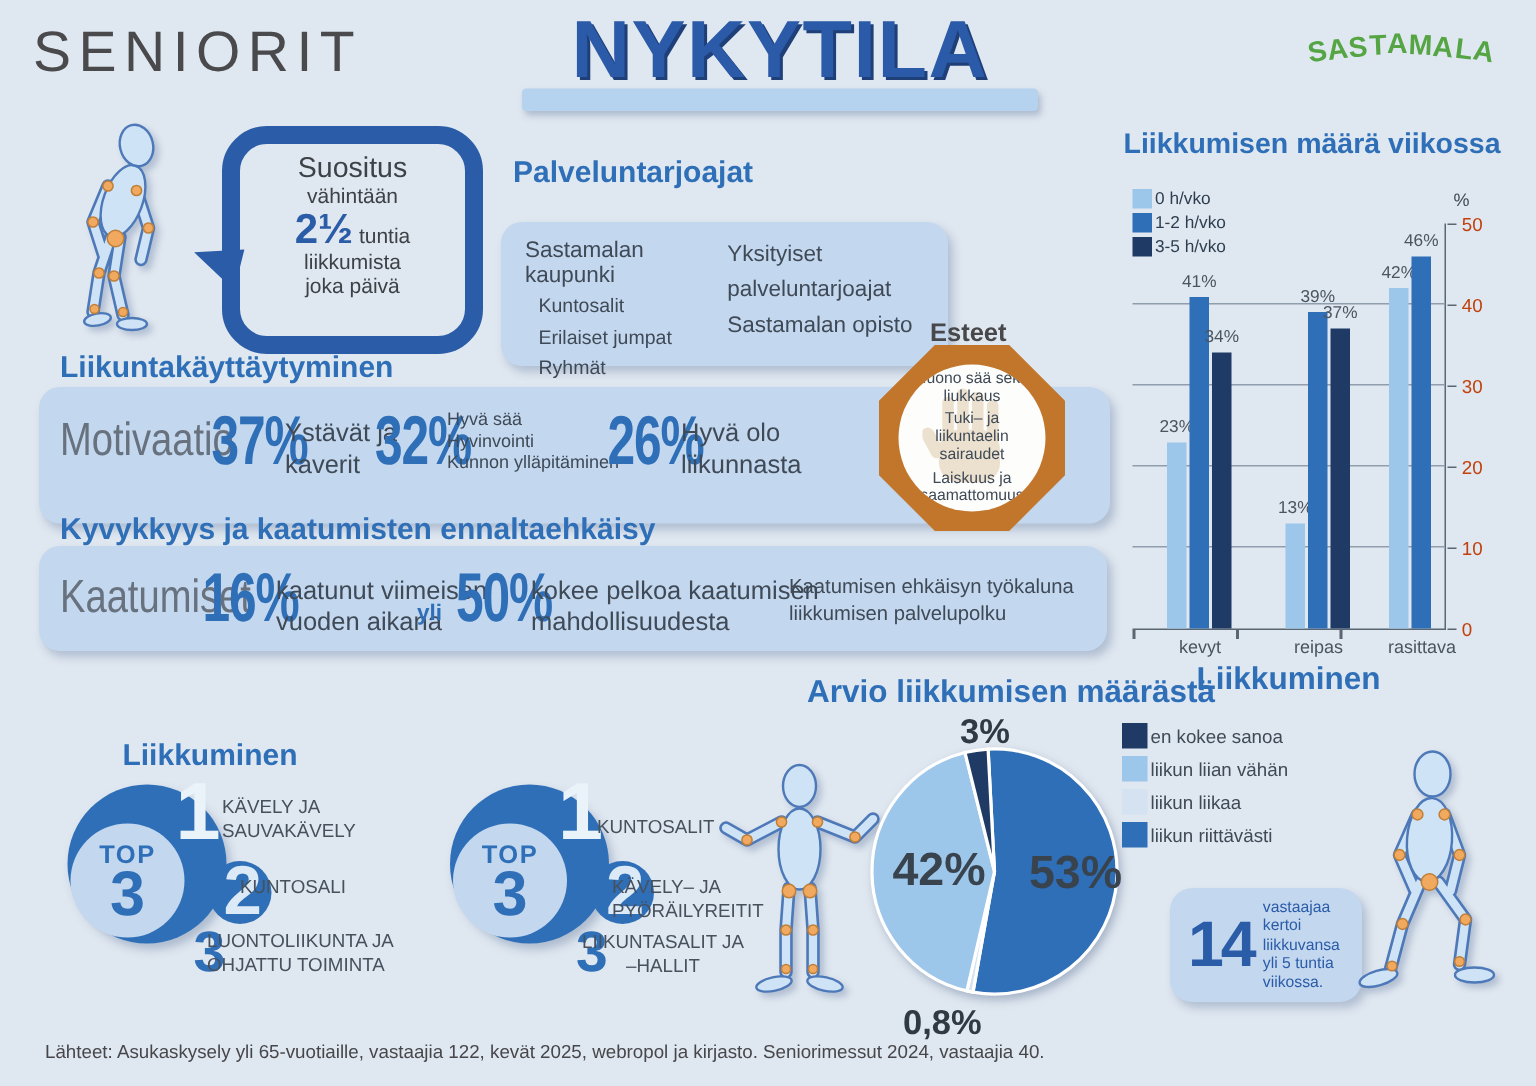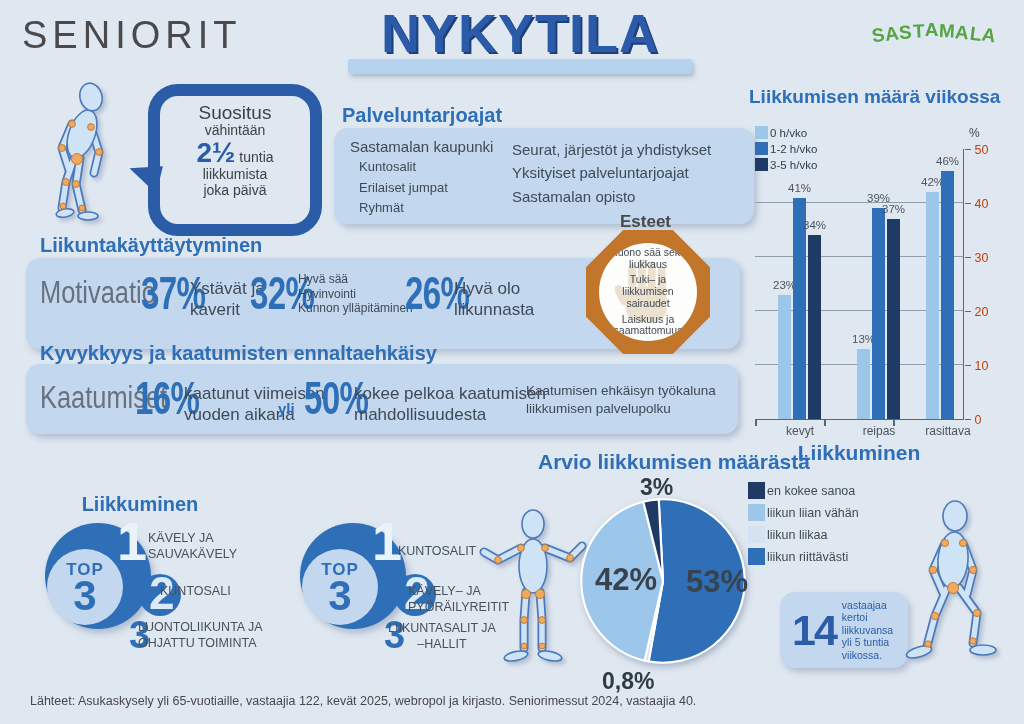--- a/index.html
+++ b/index.html
@@ -17,21 +17,21 @@
          box-shadow:2px 3px 4px rgba(125,145,175,.5);z-index:1;}
   .logo{left:872px;top:22px;width:150px;font-size:19px;font-weight:bold;color:#55a544;letter-spacing:.5px;}
   
   .bubble{left:148px;top:84px;width:150px;height:128px;border:12px solid #2b5ca8;border-radius:30px;}
   .bubble-tail{left:-32px;top:66px;width:0;height:0;border-top:10px solid transparent;
                border-bottom:18px solid transparent;border-right:32px solid #2b5ca8;transform:rotate(14deg);}
   .bubble-text{left:0;top:6px;width:100%;text-align:center;color:#3d4247;line-height:1.12;}
   .bt-l1{font-size:19px;} .bt-sm{font-size:14px;}
   .bt-big{font-size:28px;font-weight:bold;color:#2b5ca8;line-height:1;}
   
-  .prov-panel{left:334px;top:128px;width:420px;height:96px;padding:10px 0 0 16px;box-sizing:border-box;display:flex;}
+  .prov-panel{left:334px;top:148px;width:298px;height:96px;padding:10px 0 0 16px;box-sizing:border-box;display:flex;}
   .prov-col1{width:162px;font-size:15px;}
   .prov-sub{font-size:13px;margin:3px 0 0 9px;line-height:1.35;}
   .prov-col2{font-size:15px;line-height:1.55;}
   
   .sec-h{font-size:20px;}
   
   .stat-name{font-size:31px;color:#68727e;font-weight:300;transform:scaleX(.82);transform-origin:left center;white-space:nowrap;}
   .stat-val{font-size:46px;font-weight:bold;color:#2e6fb7;transform:scaleX(.72);transform-origin:left center;letter-spacing:-1px;white-space:nowrap;}
   .stat-lab{font-size:17px;line-height:1.22;color:#3f4a56;}
   .stat-note{font-size:13.5px;line-height:1.3;color:#3f4a56;}
@@ -135,21 +135,20 @@
 
   <div class="abs sec-h h-blue" style="left:342px;top:104px">Palveluntarjoajat</div>
   <div class="panel prov-panel">
     <div class="prov-col1">
       <div>Sastamalan kaupunki</div>
       <div class="prov-sub">Kuntosalit</div>
       <div class="prov-sub">Erilaiset jumpat</div>
       <div class="prov-sub">Ryhmät</div>
     </div>
     <div class="prov-col2">
-      <div>Seurat, järjestöt ja yhdistykset</div>
       <div>Yksityiset palveluntarjoajat</div>
       <div>Sastamalan opisto</div>
     </div>
   </div>
 
   <div class="abs bar-chart">
     <div class="abs bc-title h-blue">Liikkumisen määrä viikossa</div>
     <div class="abs bar-legend">
         <div class="leg-row">
           <span class="leg-sq" style="background: rgb(156, 198, 234);"></span>
@@ -252,21 +251,21 @@
         <g fill="#dcc3a1">
           <rect x="12" y="10" width="7" height="28" rx="3.5"></rect>
           <rect x="21" y="5" width="7" height="33" rx="3.5"></rect>
           <rect x="30" y="7" width="7" height="31" rx="3.5"></rect>
           <rect x="39" y="12" width="7" height="26" rx="3.5"></rect>
           <rect x="2" y="28" width="8" height="20" rx="4" transform="rotate(-28 6 38)"></rect>
           <rect x="10" y="30" width="37" height="32" rx="12"></rect>
         </g>
       </svg>
       <div class="oct-item">Huono sää sekä liukkaus</div>
-      <div class="oct-item">Tuki– ja liikkumisen sairaudet</div>
+      <div class="oct-item">Tuki– ja liikuntaelin sairaudet</div>
       <div class="oct-item">Laiskuus ja saamattomuus</div>
     </div>
   </div>
 
   <div class="abs sec-h h-blue" style="left:40px;top:342px">Kyvykkyys ja kaatumisten ennaltaehkäisy</div>
   <div class="panel" style="left:26px;top:364px;width:712px;height:70px">
     <div class="abs stat-name" style="left:14px;top:16px">Kaatumiset</div>
     <div class="abs stat-val" style="left:109px;top:7px">16%</div>
     <div class="abs stat-lab" style="left:158px;top:20px">
       <div>kaatunut viimeisen</div>

